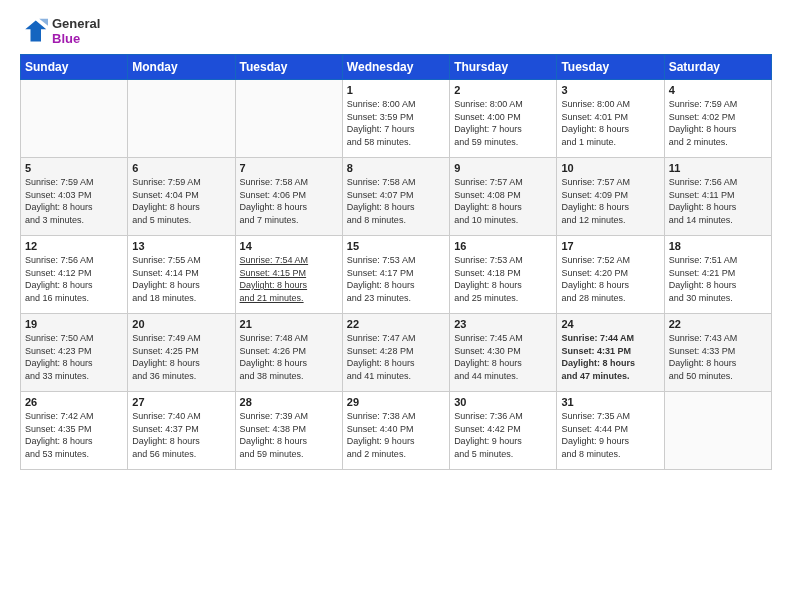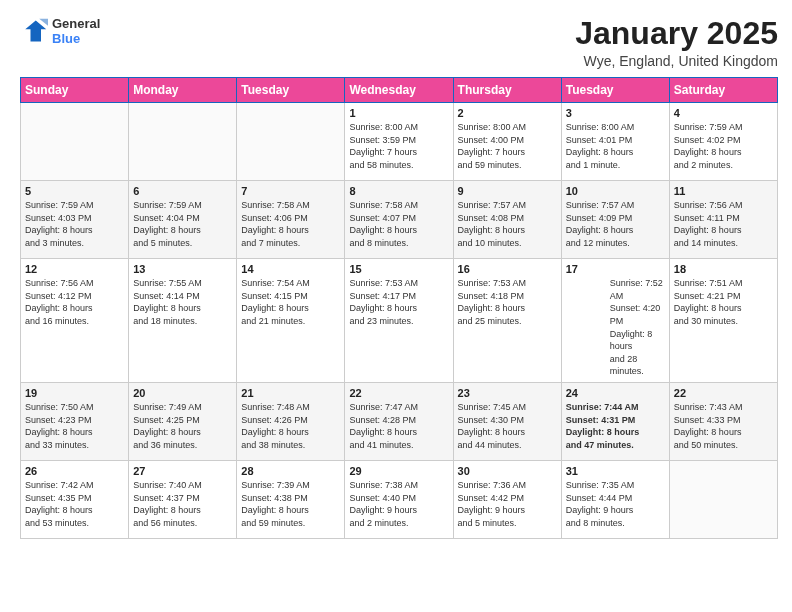--- a/index.html
+++ b/index.html
@@ -6,21 +6,21 @@
     body {
       font-family: Arial, sans-serif;
       background: #fff;
       width: 792px;
       height: 612px;
       overflow: hidden;
     }
     .page {
       width: 792px;
       min-height: 612px;
-      padding: 16px 14px 10px 20px;
+      padding: 16px 20px 10px 20px;
       background: #fff;
     }
     .header {
       display: flex;
       align-items: flex-start;
       justify-content: space-between;
       margin-bottom: 8px;
     }
     .logo {
       display: flex;
@@ -44,21 +44,21 @@
       font-size: 14px;
       color: #444;
       margin-top: 2px;
     }
     table {
       width: 100%;
       border-collapse: collapse;
       table-layout: fixed;
     }
     thead tr th {
-      background-color: #ec4899;
+      background-color: #1d4ed8;
       color: #fff;
       font-size: 12px;
       font-weight: bold;
       padding: 5px 4px;
       text-align: left;
       border: 1px solid #1565c0;
     }
     tbody tr td {
       vertical-align: top;
       font-size: 9.5px;
@@ -91,26 +91,22 @@
 
 <div class="page">
   <div class="header">
     <div class="logo">
       <svg class="logo-icon" viewBox="0 0 32 32">
         <polygon points="18,4 30,14 24,14 24,28 12,28 12,14 6,14" fill="#1565c0"></polygon>
         <polygon points="22,2 32,10 32,2" fill="#1565c0" opacity="0.5"></polygon>
       </svg>
       <div>
         <div style="font-size:13px;font-weight:bold;color:#333;">General</div>
-        <div style="font-size:13px;font-weight:bold;color:#3b82f6;">Blue</div>
+        <div style="font-size:13px;font-weight:bold;color:#a21caf;">Blue</div>
       </div>
-    </div>
-    <div class="title-block">
-      <div class="month-title">January 2025</div>
-      <div class="location">Wye, England, United Kingdom</div>
     </div>
   </div>
 
   <table>
     <thead>
       <tr>
       <th>Sunday</th>
           <th>Monday</th>
           <th>Tuesday</th>
           <th>Wednesday</th>
@@ -214,42 +210,42 @@
           </td>
           <td>
             <span class="day-num">13</span>
             <div class="day-info" style="white-space: pre-line;">Sunrise: 7:55 AM
 Sunset: 4:14 PM
 Daylight: 8 hours
 and 18 minutes.</div>
           </td>
           <td>
             <span class="day-num">14</span>
-            <div class="day-info" style="white-space: pre-line;">Sunrise: 7:54 AM
+            <div class="day-info" style="white-space: pre-line; text-decoration: underline;">Sunrise: 7:54 AM
 Sunset: 4:15 PM
 Daylight: 8 hours
 and 21 minutes.</div>
           </td>
           <td>
             <span class="day-num">15</span>
             <div class="day-info" style="white-space: pre-line;">Sunrise: 7:53 AM
 Sunset: 4:17 PM
 Daylight: 8 hours
 and 23 minutes.</div>
           </td>
           <td>
             <span class="day-num">16</span>
             <div class="day-info" style="white-space: pre-line;">Sunrise: 7:53 AM
 Sunset: 4:18 PM
 Daylight: 8 hours
 and 25 minutes.</div>
           </td>
           <td>
             <span class="day-num">17</span>
-            <div class="day-info" style="white-space: pre-line; margin-left: 44px;">Sunrise: 7:52 AM
+            <div class="day-info" style="white-space: pre-line;">Sunrise: 7:52 AM
 Sunset: 4:20 PM
 Daylight: 8 hours
 and 28 minutes.</div>
           </td>
           <td>
             <span class="day-num">18</span>
             <div class="day-info" style="white-space: pre-line;">Sunrise: 7:51 AM
 Sunset: 4:21 PM
 Daylight: 8 hours
 and 30 minutes.</div>

